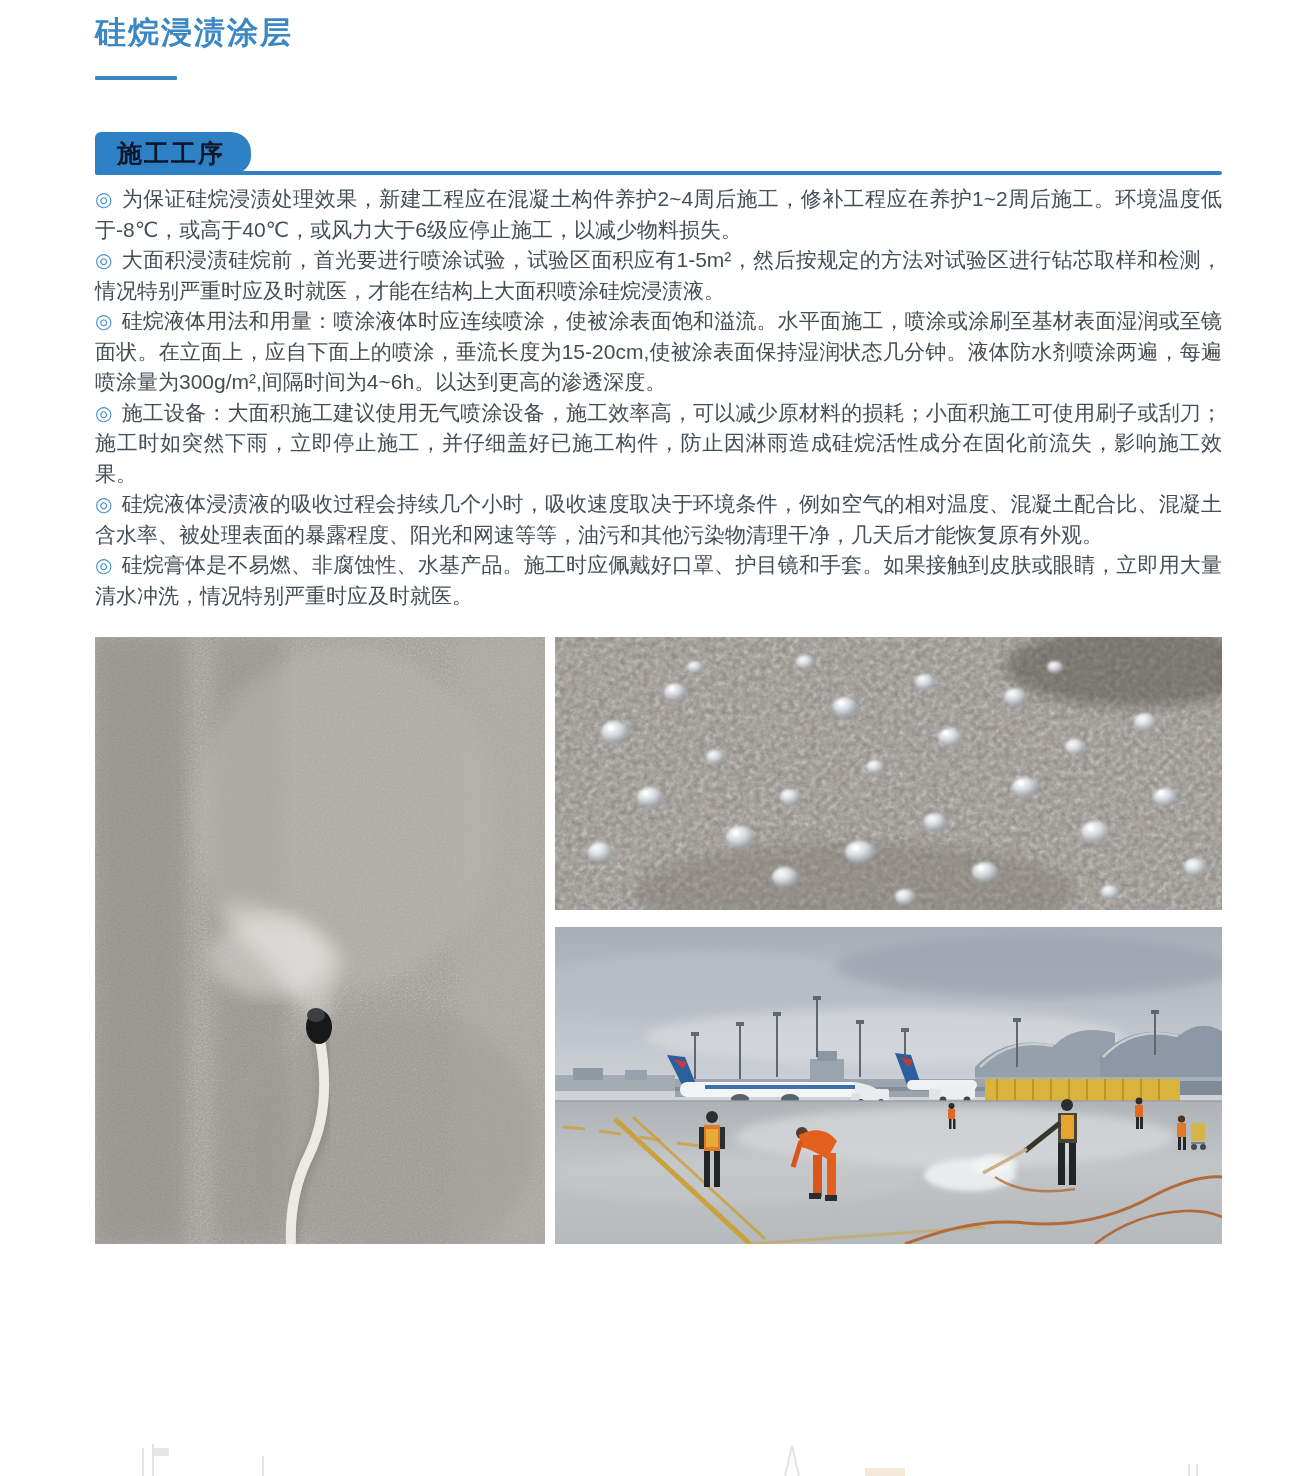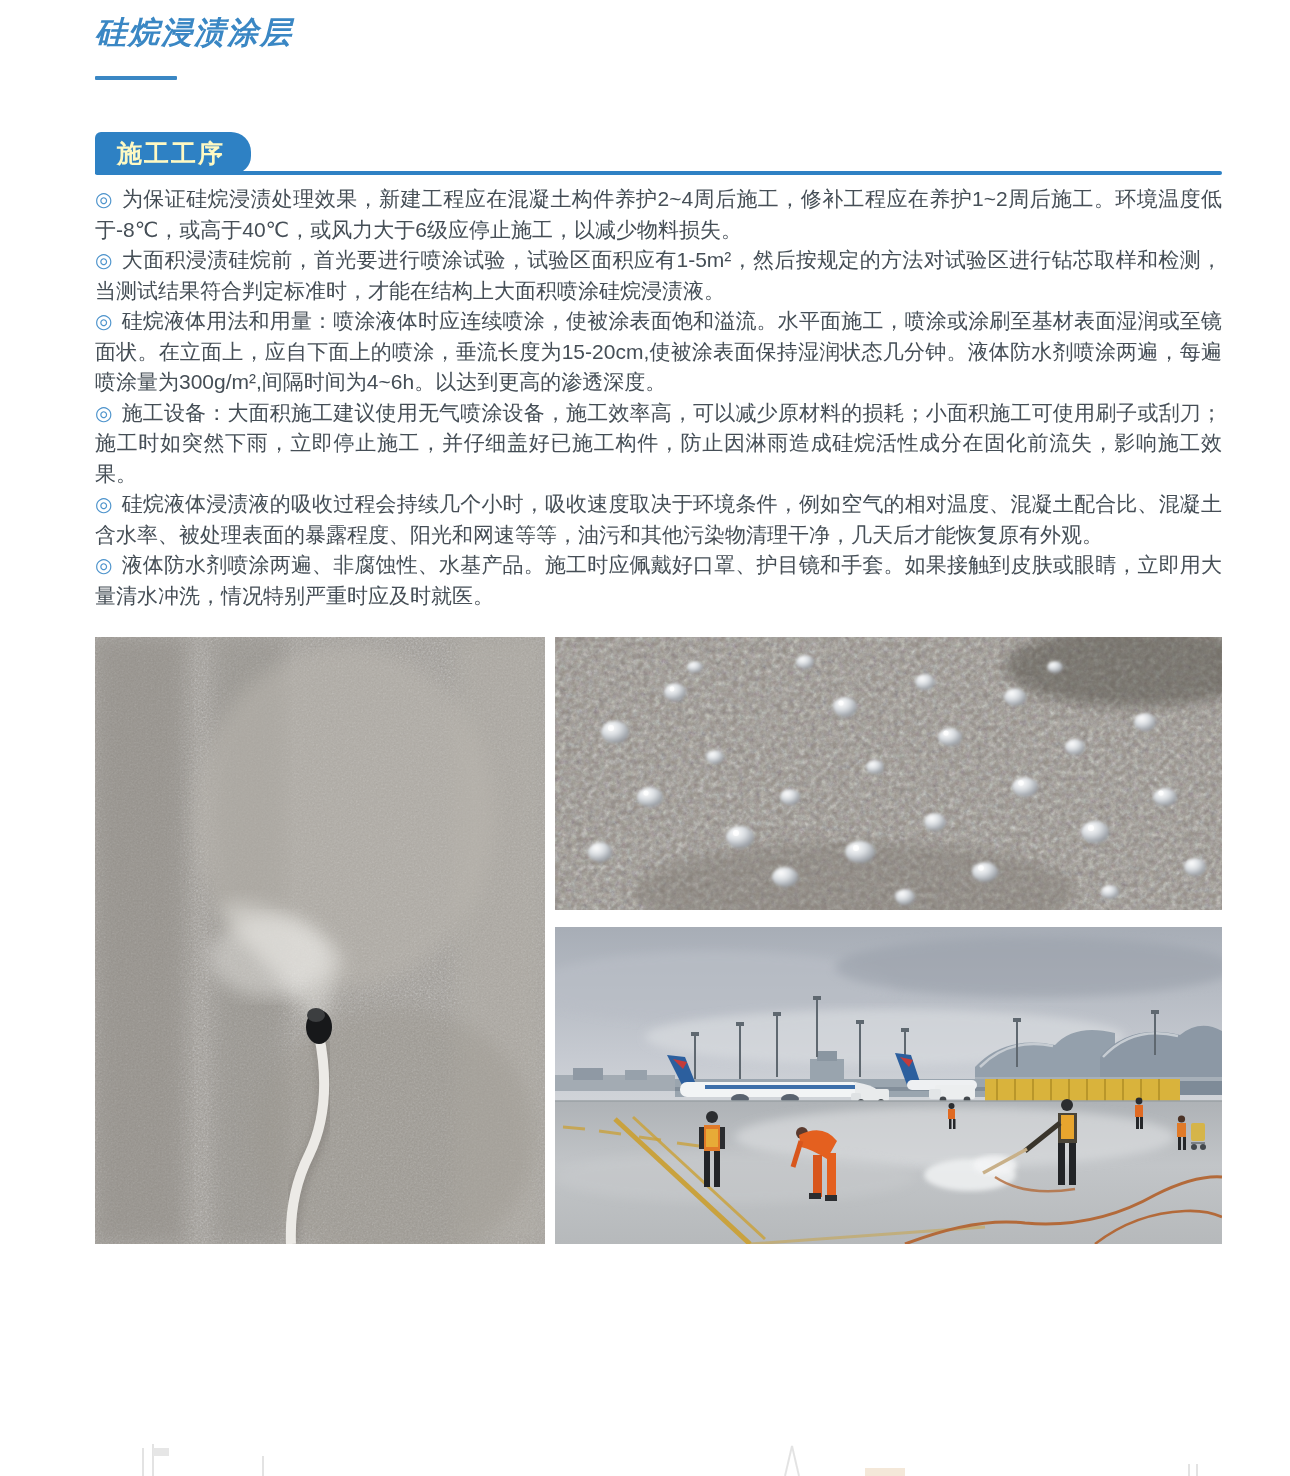--- a/index.html
+++ b/index.html
@@ -11,31 +11,30 @@
   *{box-sizing:border-box;margin:0;padding:0;}
   html,body{background:#ffffff;}
   body{
     width:1290px;height:1476px;overflow:hidden;position:relative;
     font-family:"Liberation Sans","DejaVu Sans",sans-serif;
     padding:14px 68px 0 95px;
   }
   .page-title{
     color:var(--title);font-size:31px;font-weight:bold;line-height:38px;
     letter-spacing:2px;
-    font-style:italic;
   }
   .title-underline{
     width:82px;height:4px;background:var(--title);margin-top:24px;border-radius:1px;
   }
   .section{margin-top:52px;}
   .section.second{margin-top:26px;}
   .section-head{position:relative;}
   .section-tab{
     display:inline-block;position:relative;z-index:2;
-    background:var(--accent);color:#fef9c3;
+    background:var(--accent);color:#0f172a;
     font-size:25px;font-weight:bold;line-height:28px;
     padding:7px 26px 7px 22px;
     border-radius:6px 20px 18px 0;
     letter-spacing:2px;
   }
   .section-rule{height:4px;background:var(--accent);margin-top:-3px;border-radius:2px;}
   .bullets{margin-top:9px;}
   .bullet{
     color:var(--text);font-size:21px;line-height:30.5px;
     text-align:justify;
@@ -52,25 +51,25 @@
 <h1 class="page-title">硅烷浸渍涂层</h1>
 <div class="title-underline"></div>
 
 <div class="section">
   <div class="section-head">
     <span class="section-tab">施工工序</span>
     <div class="section-rule"></div>
   </div>
   <div class="bullets">
       <p class="bullet"><span class="marker">◎</span><span>为保证硅烷浸渍处理效果，新建工程应在混凝土构件养护2~4周后施工，修补工程应在养护1~2周后施工。环境温度低于-8℃，或高于40℃，或风力大于6级应停止施工，以减少物料损失。</span></p>
-      <p class="bullet"><span class="marker">◎</span><span>大面积浸渍硅烷前，首光要进行喷涂试验，试验区面积应有1-5m²，然后按规定的方法对试验区进行钻芯取样和检测，当测试结果符合判定标准时，才能在结构上大面积喷涂硅烷浸渍液。</span></p>
+      <p class="bullet"><span class="marker">◎</span><span>大面积浸渍硅烷前，首光要进行喷涂试验，试验区面积应有1-5m²，然后按规定的方法对试验区进行钻芯取样和检测，情况特别严重时应及时就医，才能在结构上大面积喷涂硅烷浸渍液。</span></p>
       <p class="bullet"><span class="marker">◎</span><span>硅烷液体用法和用量：喷涂液体时应连续喷涂，使被涂表面饱和溢流。水平面施工，喷涂或涂刷至基材表面湿润或至镜面状。在立面上，应自下面上的喷涂，垂流长度为15-20cm,使被涂表面保持湿润状态几分钟。液体防水剂喷涂两遍，每遍喷涂量为300g/m²,间隔时间为4~6h。以达到更高的渗透深度。</span></p>
       <p class="bullet"><span class="marker">◎</span><span>施工设备：大面积施工建议使用无气喷涂设备，施工效率高，可以减少原材料的损耗；小面积施工可使用刷子或刮刀；施工时如突然下雨，立即停止施工，并仔细盖好已施工构件，防止因淋雨造成硅烷活性成分在固化前流失，影响施工效果。</span></p>
       <p class="bullet"><span class="marker">◎</span><span>硅烷液体浸渍液的吸收过程会持续几个小时，吸收速度取决于环境条件，例如空气的相对温度、混凝土配合比、混凝土含水率、被处理表面的暴露程度、阳光和网速等等，油污和其他污染物清理干净，几天后才能恢复原有外观。</span></p>
-      <p class="bullet"><span class="marker">◎</span><span>液体防水剂喷涂两遍、非腐蚀性、水基产品。施工时应佩戴好口罩、护目镜和手套。如果接触到皮肤或眼睛，立即用大量清水冲洗，情况特别严重时应及时就医。</span></p>
+      <p class="bullet"><span class="marker">◎</span><span>硅烷膏体是不易燃、非腐蚀性、水基产品。施工时应佩戴好口罩、护目镜和手套。如果接触到皮肤或眼睛，立即用大量清水冲洗，情况特别严重时应及时就医。</span></p>
     </div>
 </div>
 
 <div class="section second">
 </div>
 
 <div class="photo-grid">
 
   <svg class="photo" width="450" height="607" viewBox="0 0 450 607">
     <defs>

